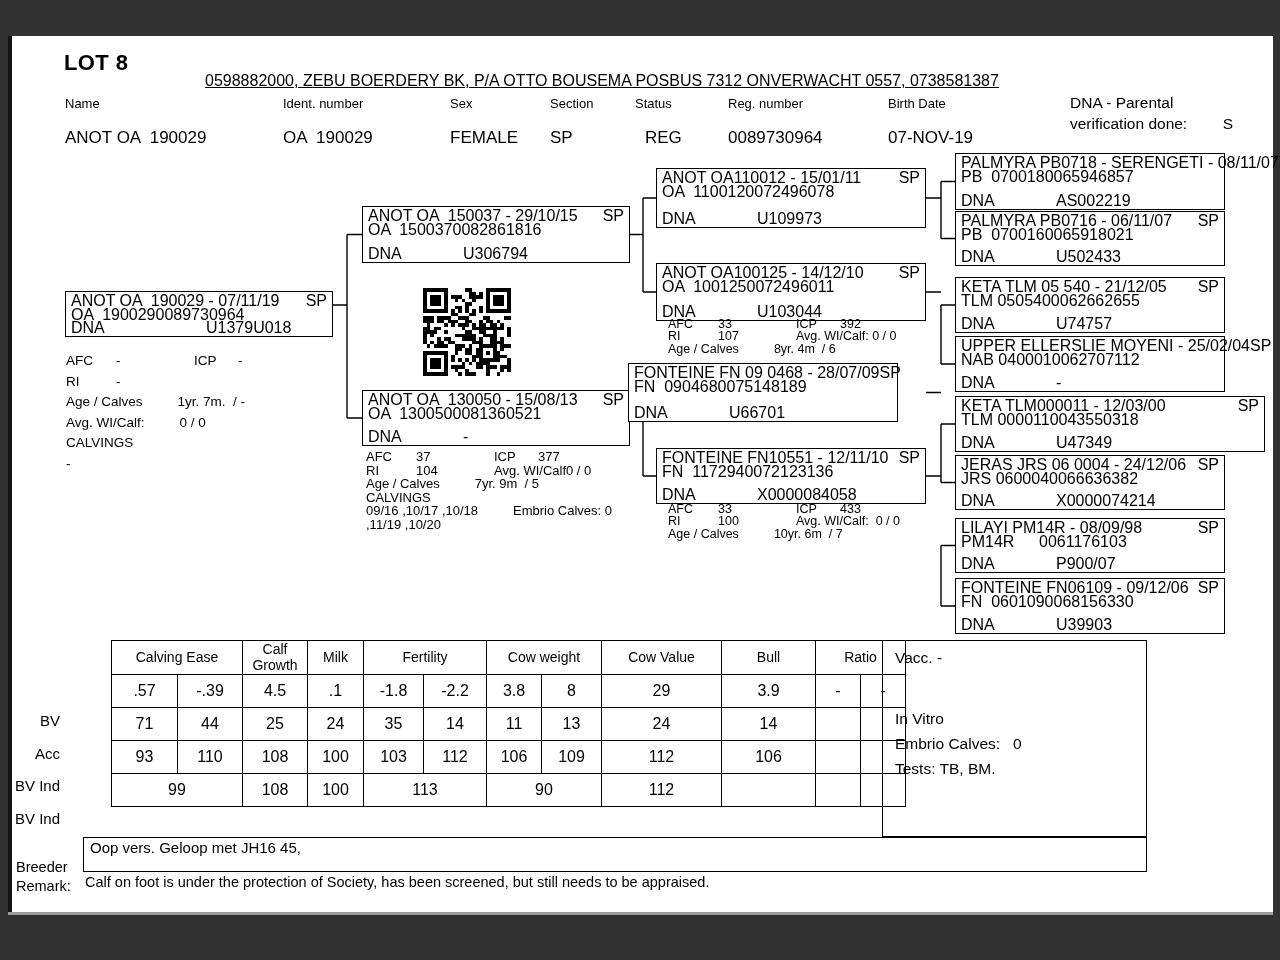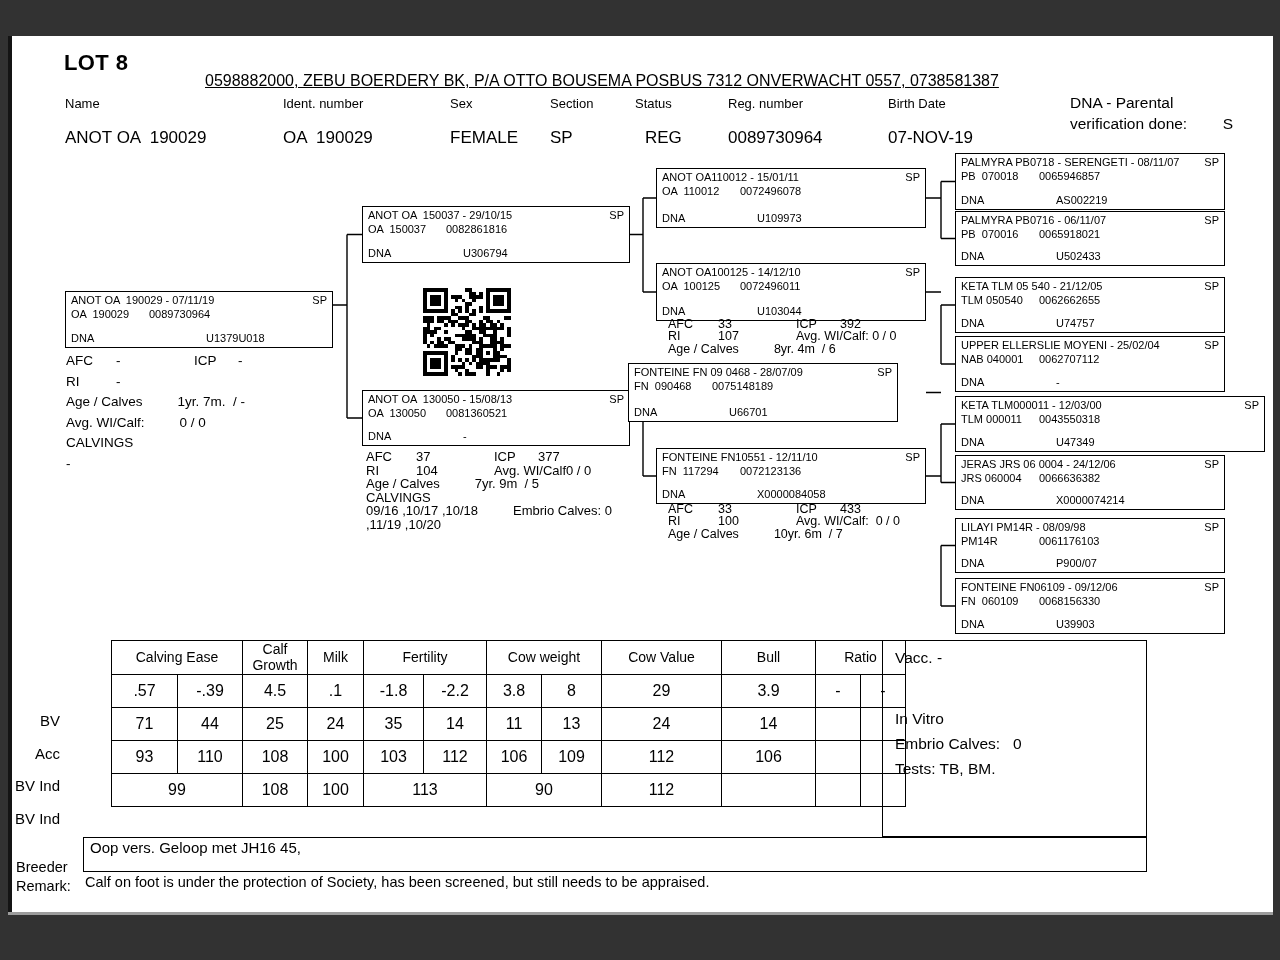--- a/index.html
+++ b/index.html
@@ -18,21 +18,21 @@
   .fvalue{font-size:17px;margin-top:17px;white-space:pre;}
   .f0{left:65px}.f1{left:283px}.f2{left:450px}.f3{left:550px}.f4{left:635px}.f5{left:728px}.f6{left:888px}
   .f4 .fvalue{padding-left:10px}
   .dna-blk{left:1070px;top:94px;width:165px;font-size:15.5px;}
   .dna-blk .l2{display:flex;margin-top:3px;}
   .dna-blk .sv{margin-left:auto;padding-right:2px;}
 
   
   #pedigree{position:absolute;left:0;top:0;width:0;height:0;}
   #connectors{position:absolute;left:0;top:0;pointer-events:none;}
-  .pbox{position:absolute;border:1.5px solid #000;background:#fff;font-size:11px;line-height:13.5px;
+  .pbox{position:absolute;border:1.5px solid #000;background:#fff;font-size:16px;line-height:13.5px;
         padding:2px 5px;box-sizing:border-box;white-space:pre;}
   .pbox .bt{display:flex;justify-content:space-between;}
   .pbox .b2{display:flex;}
   .pbox .b2 .bid{min-width:78px;}
   .pbox .bd{position:absolute;left:5px;right:5px;bottom:2px;display:flex;}
   .pbox .bd .dl{min-width:95px;}
   .pbox.subj .bd .dl{min-width:135px;}
   .stats{position:absolute;white-space:pre;}
   .stats .srow{display:flex;}
   .stats .srow span:nth-child(1){min-width:50px;}
@@ -115,21 +115,21 @@
       <span>verification done:</span>
       <span class="sv">S</span>
     </div>
   </div>
 
   <svg id="connectors" width="1280" height="960" viewBox="0 0 1280 960">
     <path id="connector-path" fill="none" stroke="#000" stroke-width="1.4" d="M333 305H347M347 234.5V418M347 234.5H362M347 418H362M630 234.5H643M643 198V292M643 198H656M643 292H656M630 418H643M643 392.5V476M643 392.5H656M643 476H656M926 198H941M941 181.5V238.5M941 181.5H955M941 238.5H955M926 292H941M941 305V364M941 305H955M941 364H955M926 392.5H941M941 424V482.5M941 424H955M941 482.5H955M926 476H941M941 545.5V606M941 545.5H955M941 606H955"></path>
   </svg>
 
   <div id="pedigree">
-      <div class="pbox subj" style="left: 65px; top: 291px; width: 268px; height: 57px;"><div class="bt"><span class="t">ANOT OA  190029 - 07/11/19</span><span class="fl">SP</span></div><div class="b2"><span class="bid">OA  190029</span><span class="brg">0089730964</span></div><div class="bd"><span class="dl">DNA</span><span class="dv">U1379U018</span></div></div>
+      <div class="pbox subj" style="left: 65px; top: 291px; width: 268px; height: 46px;"><div class="bt"><span class="t">ANOT OA  190029 - 07/11/19</span><span class="fl">SP</span></div><div class="b2"><span class="bid">OA  190029</span><span class="brg">0089730964</span></div><div class="bd"><span class="dl">DNA</span><span class="dv">U1379U018</span></div></div>
       <div class="pbox" style="left: 362px; top: 206px; width: 268px; height: 57px;"><div class="bt"><span class="t">ANOT OA  150037 - 29/10/15</span><span class="fl">SP</span></div><div class="b2"><span class="bid">OA  150037</span><span class="brg">0082861816</span></div><div class="bd"><span class="dl">DNA</span><span class="dv">U306794</span></div></div>
       <div class="pbox" style="left: 362px; top: 390px; width: 268px; height: 56px;"><div class="bt"><span class="t">ANOT OA  130050 - 15/08/13</span><span class="fl">SP</span></div><div class="b2"><span class="bid">OA  130050</span><span class="brg">0081360521</span></div><div class="bd"><span class="dl">DNA</span><span class="dv">-</span></div></div>
       <div class="pbox" style="left: 656px; top: 168px; width: 270px; height: 60px;"><div class="bt"><span class="t">ANOT OA110012 - 15/01/11</span><span class="fl">SP</span></div><div class="b2"><span class="bid">OA  110012</span><span class="brg">0072496078</span></div><div class="bd"><span class="dl">DNA</span><span class="dv">U109973</span></div></div>
       <div class="pbox" style="left: 656px; top: 263px; width: 270px; height: 58px;"><div class="bt"><span class="t">ANOT OA100125 - 14/12/10</span><span class="fl">SP</span></div><div class="b2"><span class="bid">OA  100125</span><span class="brg">0072496011</span></div><div class="bd"><span class="dl">DNA</span><span class="dv">U103044</span></div></div>
       <div class="pbox" style="left: 628px; top: 363px; width: 270px; height: 59px;"><div class="bt"><span class="t">FONTEINE FN 09 0468 - 28/07/09</span><span class="fl">SP</span></div><div class="b2"><span class="bid">FN  090468</span><span class="brg">0075148189</span></div><div class="bd"><span class="dl">DNA</span><span class="dv">U66701</span></div></div>
       <div class="pbox" style="left: 656px; top: 448px; width: 270px; height: 56px;"><div class="bt"><span class="t">FONTEINE FN10551 - 12/11/10</span><span class="fl">SP</span></div><div class="b2"><span class="bid">FN  117294</span><span class="brg">0072123136</span></div><div class="bd"><span class="dl">DNA</span><span class="dv">X0000084058</span></div></div>
       <div class="pbox" style="left: 955px; top: 153px; width: 270px; height: 57px;"><div class="bt"><span class="t">PALMYRA PB0718 - SERENGETI - 08/11/07</span><span class="fl">SP</span></div><div class="b2"><span class="bid">PB  070018</span><span class="brg">0065946857</span></div><div class="bd"><span class="dl">DNA</span><span class="dv">AS002219</span></div></div>
       <div class="pbox" style="left: 955px; top: 211px; width: 270px; height: 55px;"><div class="bt"><span class="t">PALMYRA PB0716 - 06/11/07</span><span class="fl">SP</span></div><div class="b2"><span class="bid">PB  070016</span><span class="brg">0065918021</span></div><div class="bd"><span class="dl">DNA</span><span class="dv">U502433</span></div></div>
       <div class="pbox" style="left: 955px; top: 277px; width: 270px; height: 56px;"><div class="bt"><span class="t">KETA TLM 05 540 - 21/12/05</span><span class="fl">SP</span></div><div class="b2"><span class="bid">TLM 050540</span><span class="brg">0062662655</span></div><div class="bd"><span class="dl">DNA</span><span class="dv">U74757</span></div></div>
       <div class="pbox" style="left: 955px; top: 336px; width: 270px; height: 56px;"><div class="bt"><span class="t">UPPER ELLERSLIE MOYENI - 25/02/04</span><span class="fl">SP</span></div><div class="b2"><span class="bid">NAB 040001</span><span class="brg">0062707112</span></div><div class="bd"><span class="dl">DNA</span><span class="dv">-</span></div></div>

